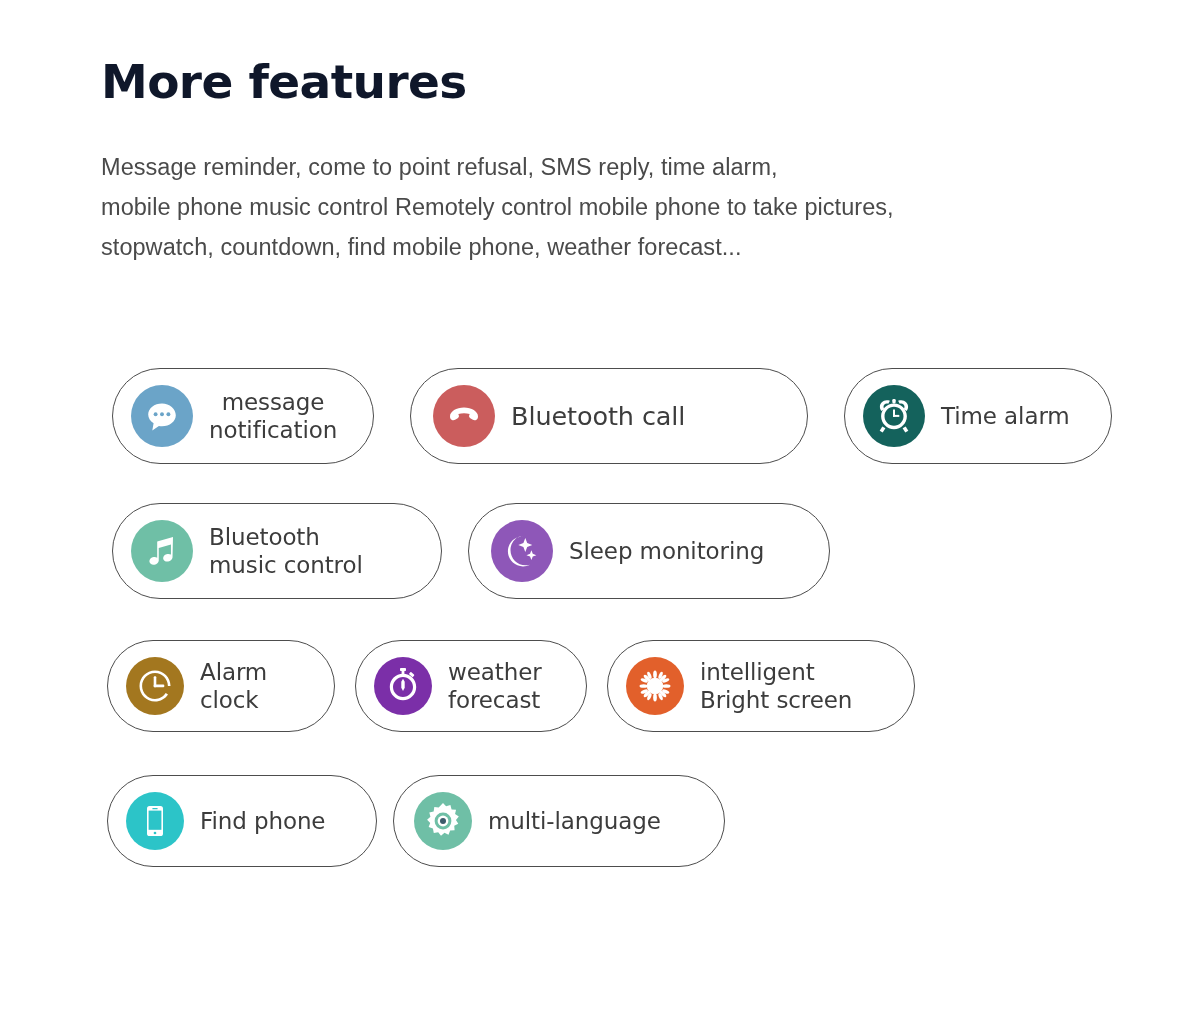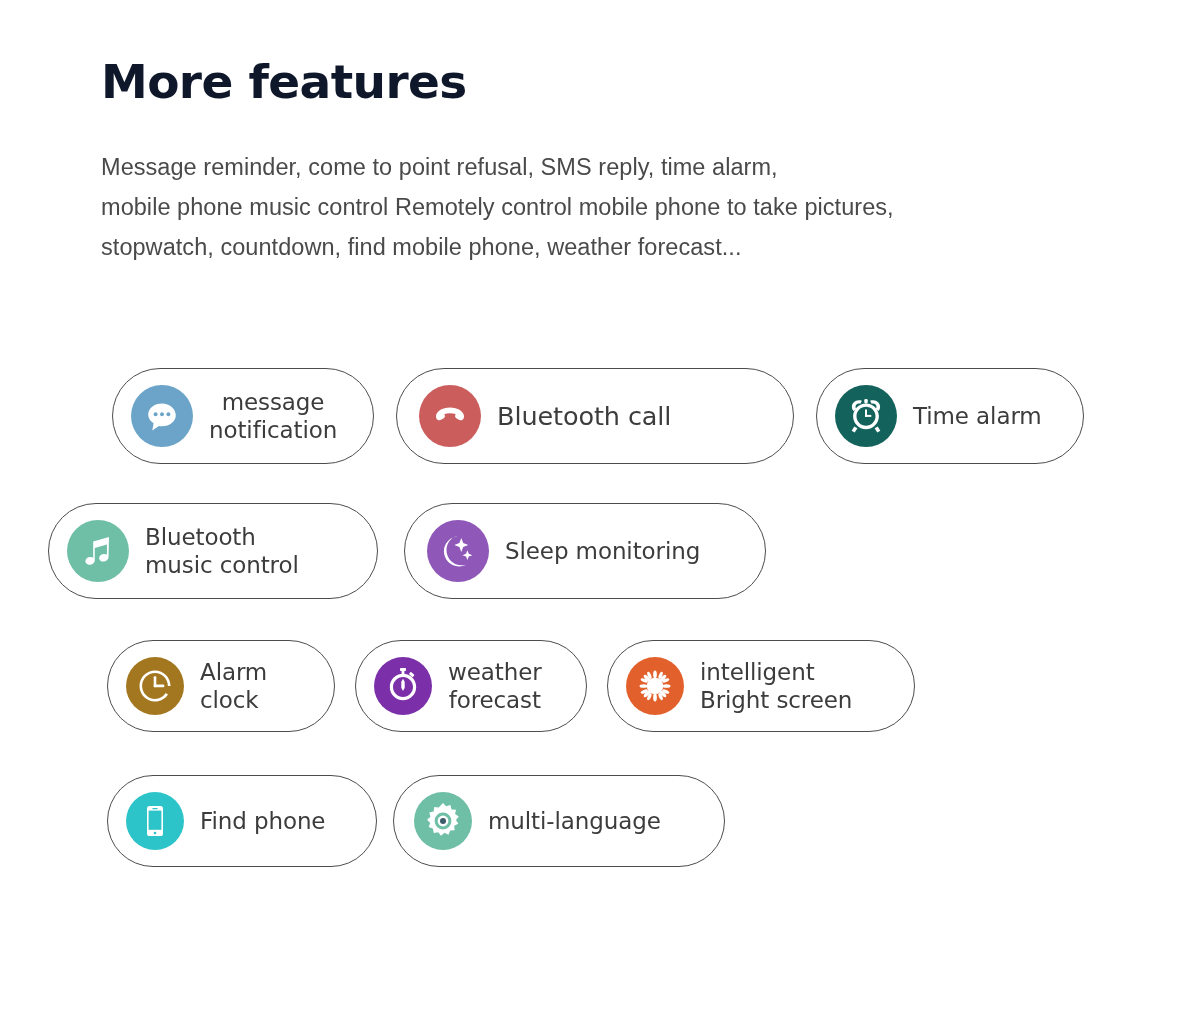--- a/index.html
+++ b/index.html
@@ -61,22 +61,22 @@
     width: 1200px;
   }
   .pill-row {
     display: flex;
     align-items: center;
     height: 112px;
     margin-bottom: 23px;
     padding-left: 112px;
     box-sizing: border-box;
   }
-  .pill-row.row-1 { gap: 22px; }
-  .pill-row.row-2 { gap: 26px; padding-left: 48px; }
+  .pill-row.row-1 { gap: 36px; }
+  .pill-row.row-2 { gap: 26px; padding-left: 112px; }
   .pill-row.row-3 { gap: 20px; padding-left: 107px; }
   .pill-row.row-4 { gap: 16px; padding-left: 107px; }
 
   .pill {
     display: flex;
     align-items: center;
     border: 1.6px solid #4d4d4d;
     border-radius: 56px;
     background: #ffffff;
     box-sizing: border-box;
@@ -114,21 +114,21 @@
   
   .w-msg     { width: 262px; padding-right: 14px; }
   .w-btcall  { width: 398px; padding-left: 22px; }
   .w-timealarm { width: 268px; }
 
   .w-btmusic { width: 330px; }
   .w-btcam   { width: 348px; padding-left: 22px; }
   .w-sleep   { width: 362px; padding-left: 22px; }
 
   .w-alarmclock { width: 228px; }
-  .w-weather    { width: 232px; text-align: center; }
+  .w-weather    { width: 232px; }
   .w-bright     { width: 308px; }
 
   .w-findphone  { width: 270px; }
   .w-multilang  { width: 332px; padding-left: 20px; }
 </style>
 </head>
 <body>
 
 <div class="page">
 

